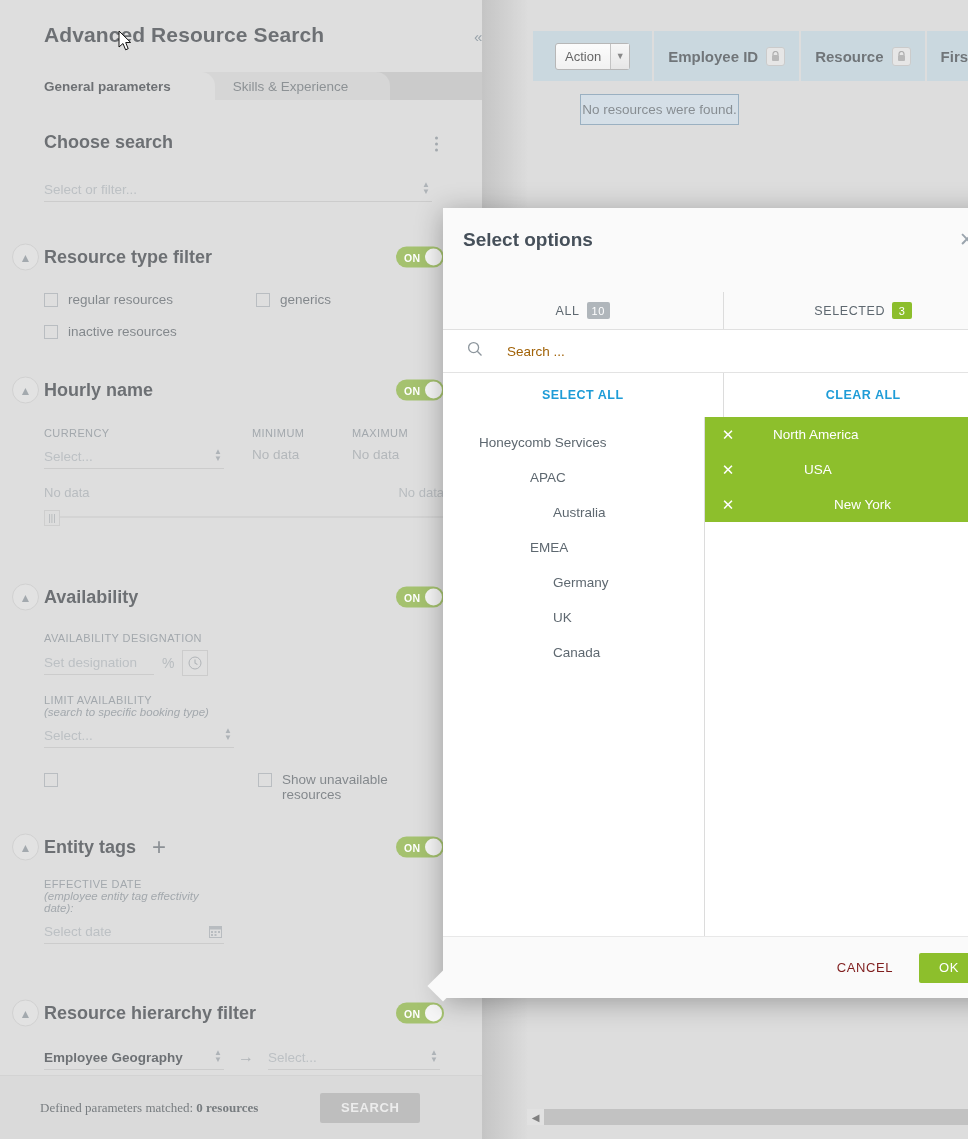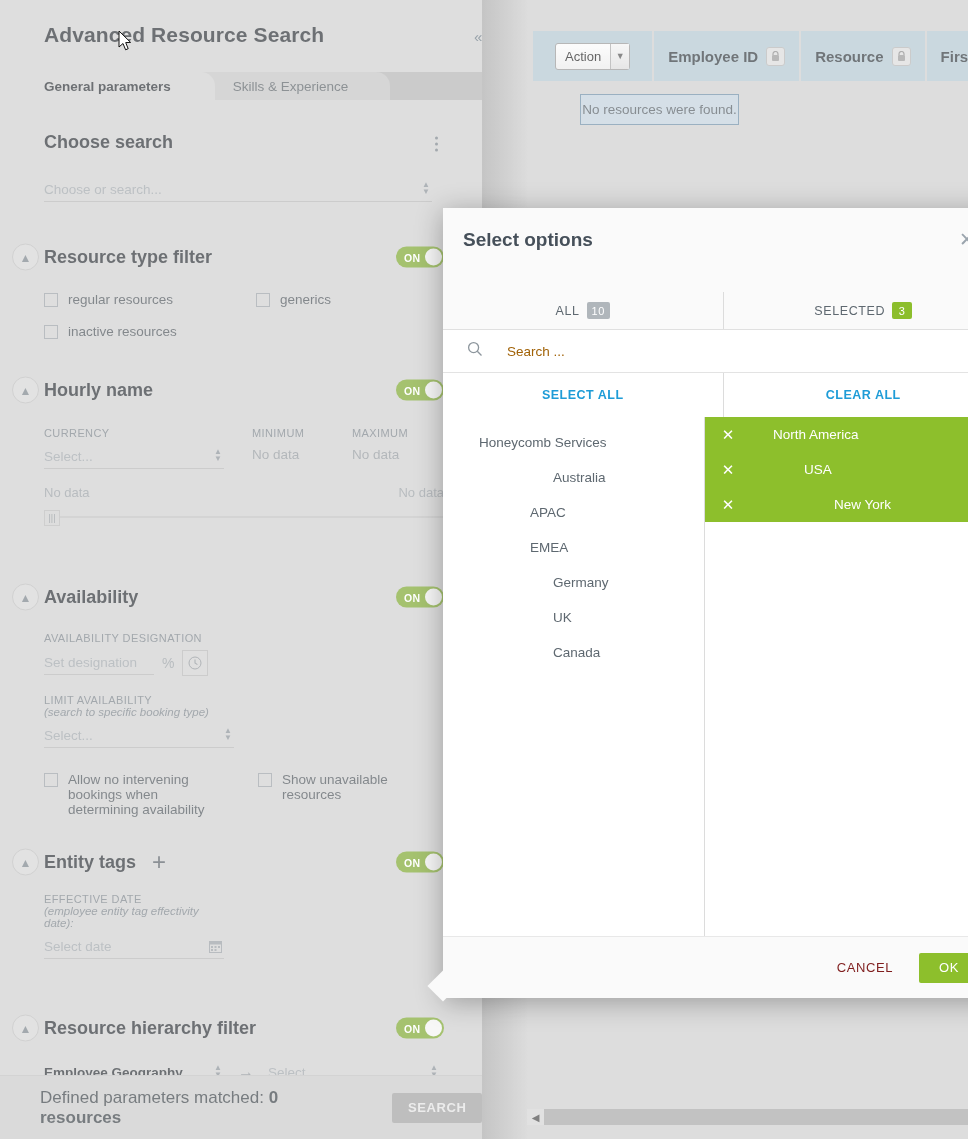--- a/index.html
+++ b/index.html
@@ -251,22 +251,23 @@
 
   .bottom-bar {
     position: absolute;
     left: 0; bottom: 0;
     width: 482px; height: 64px;
     background: #cbcbcb;
     border-top: 1px solid #c0c0c0;
     display: flex; align-items: center;
   }
   .matched-text {
-    font-size: 17px; color: #3d4449;
+    font-size: 13px; color: #3d4449;
     margin-left: 40px;
+    font-family: Liberation Serif, serif;
   }
   .matched-text b { font-weight: bold; }
   .search-btn {
     margin-left: 62px;
     width: 100px; height: 30px;
     background: #a3a3a3;
     color: #e4e4e4;
     font-size: 13px; font-weight: bold;
     letter-spacing: .6px;
     display: flex; align-items: center; justify-content: center;
@@ -508,21 +509,21 @@
     <div style="position:relative;height:78px;">
       <div style="position:absolute;left:44px;top:32px;font-size:18px;font-weight:bold;color:#2e3338;">Choose search</div>
       <div class="kebab" style="top:44px;">
           <i></i>
           <i></i>
           <i></i>
         </div>
     </div>
     <div style="position:relative;margin:0 50px 0 44px;">
       <div class="underline-input">
-        <span class="ph">Choose or search...</span>
+        <span class="ph">Select or filter...</span>
         <span class="spin-arrows">
             <span>▲</span>
             <span>▼</span>
           </span>
       </div>
     </div>
 
     <div class="section-title-row" style="height:46px;margin-top:32px;">
       <div class="sec-collapse">▲</div>
       <div class="sec-title">Resource type filter</div>
@@ -617,21 +618,20 @@
         <span class="ph">Select...</span>
         <span class="spin-arrows">
             <span>▲</span>
             <span>▼</span>
           </span>
       </div>
     </div>
     <div style="display:flex;margin:24px 0 0 44px;">
       <div class="checkbox-row" style="width:214px;">
         <div class="cbox"></div>
-        <div class="cbox-label" style="width:150px;">Allow no intervening bookings when determining availability</div>
       </div>
       <div class="checkbox-row">
         <div class="cbox"></div>
         <div class="cbox-label" style="width:120px;">Show unavailable resources</div>
       </div>
     </div>
 
     <div class="section-title-row" style="height:42px;margin-top:24px;">
       <div class="sec-collapse">▲</div>
       <div class="sec-title">Entity tags</div>
@@ -734,22 +734,22 @@
   </div>
 
   <div class="modal-actions">
     <div class="modal-action-col">SELECT ALL</div>
     <div class="modal-action-col">CLEAR ALL</div>
   </div>
 
   <div class="modal-lists">
     <div class="list-left">
       <div class="tree-item lvl0">Honeycomb Services</div>
+      <div class="tree-item lvl1">APAC</div>
       <div class="tree-item lvl2">Australia</div>
-      <div class="tree-item lvl1">APAC</div>
       <div class="tree-item lvl1">EMEA</div>
       <div class="tree-item lvl2">Germany</div>
       <div class="tree-item lvl2">UK</div>
       <div class="tree-item lvl2">Canada</div>
     </div>
 
     <div class="list-right">
       <div class="sel-item lvl0">
         <span class="sel-x">✕</span>
         <span class="sel-label">North America</span>

